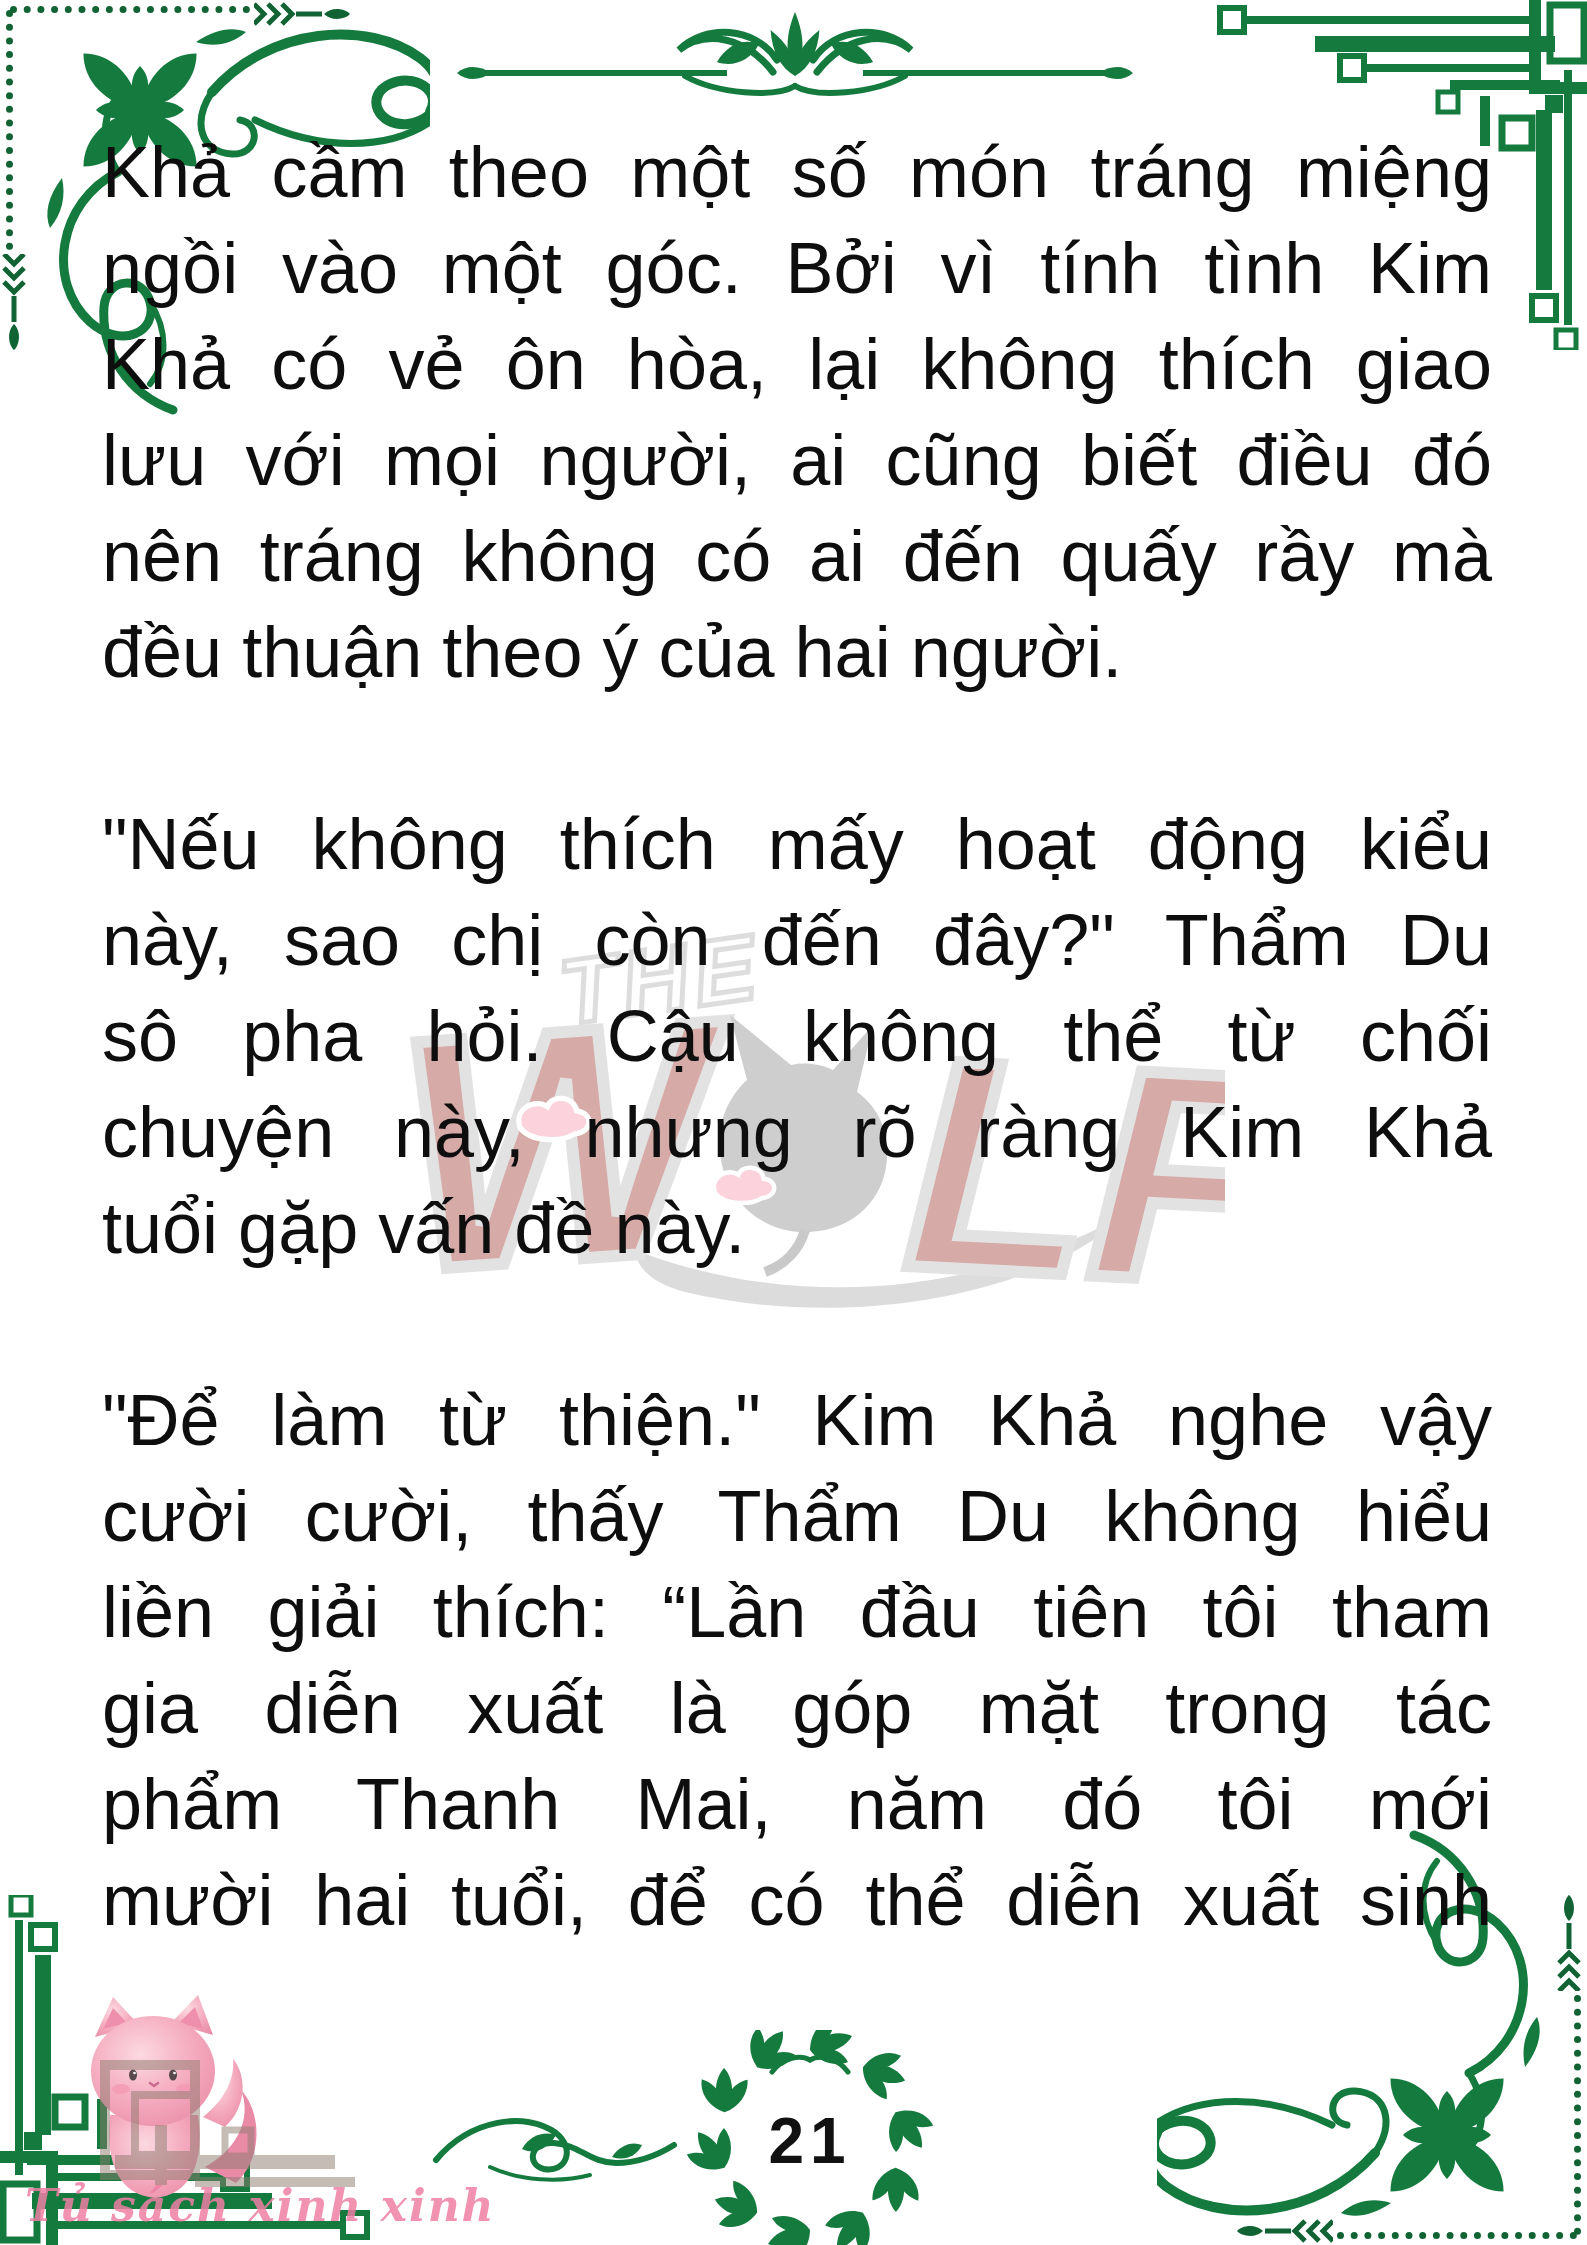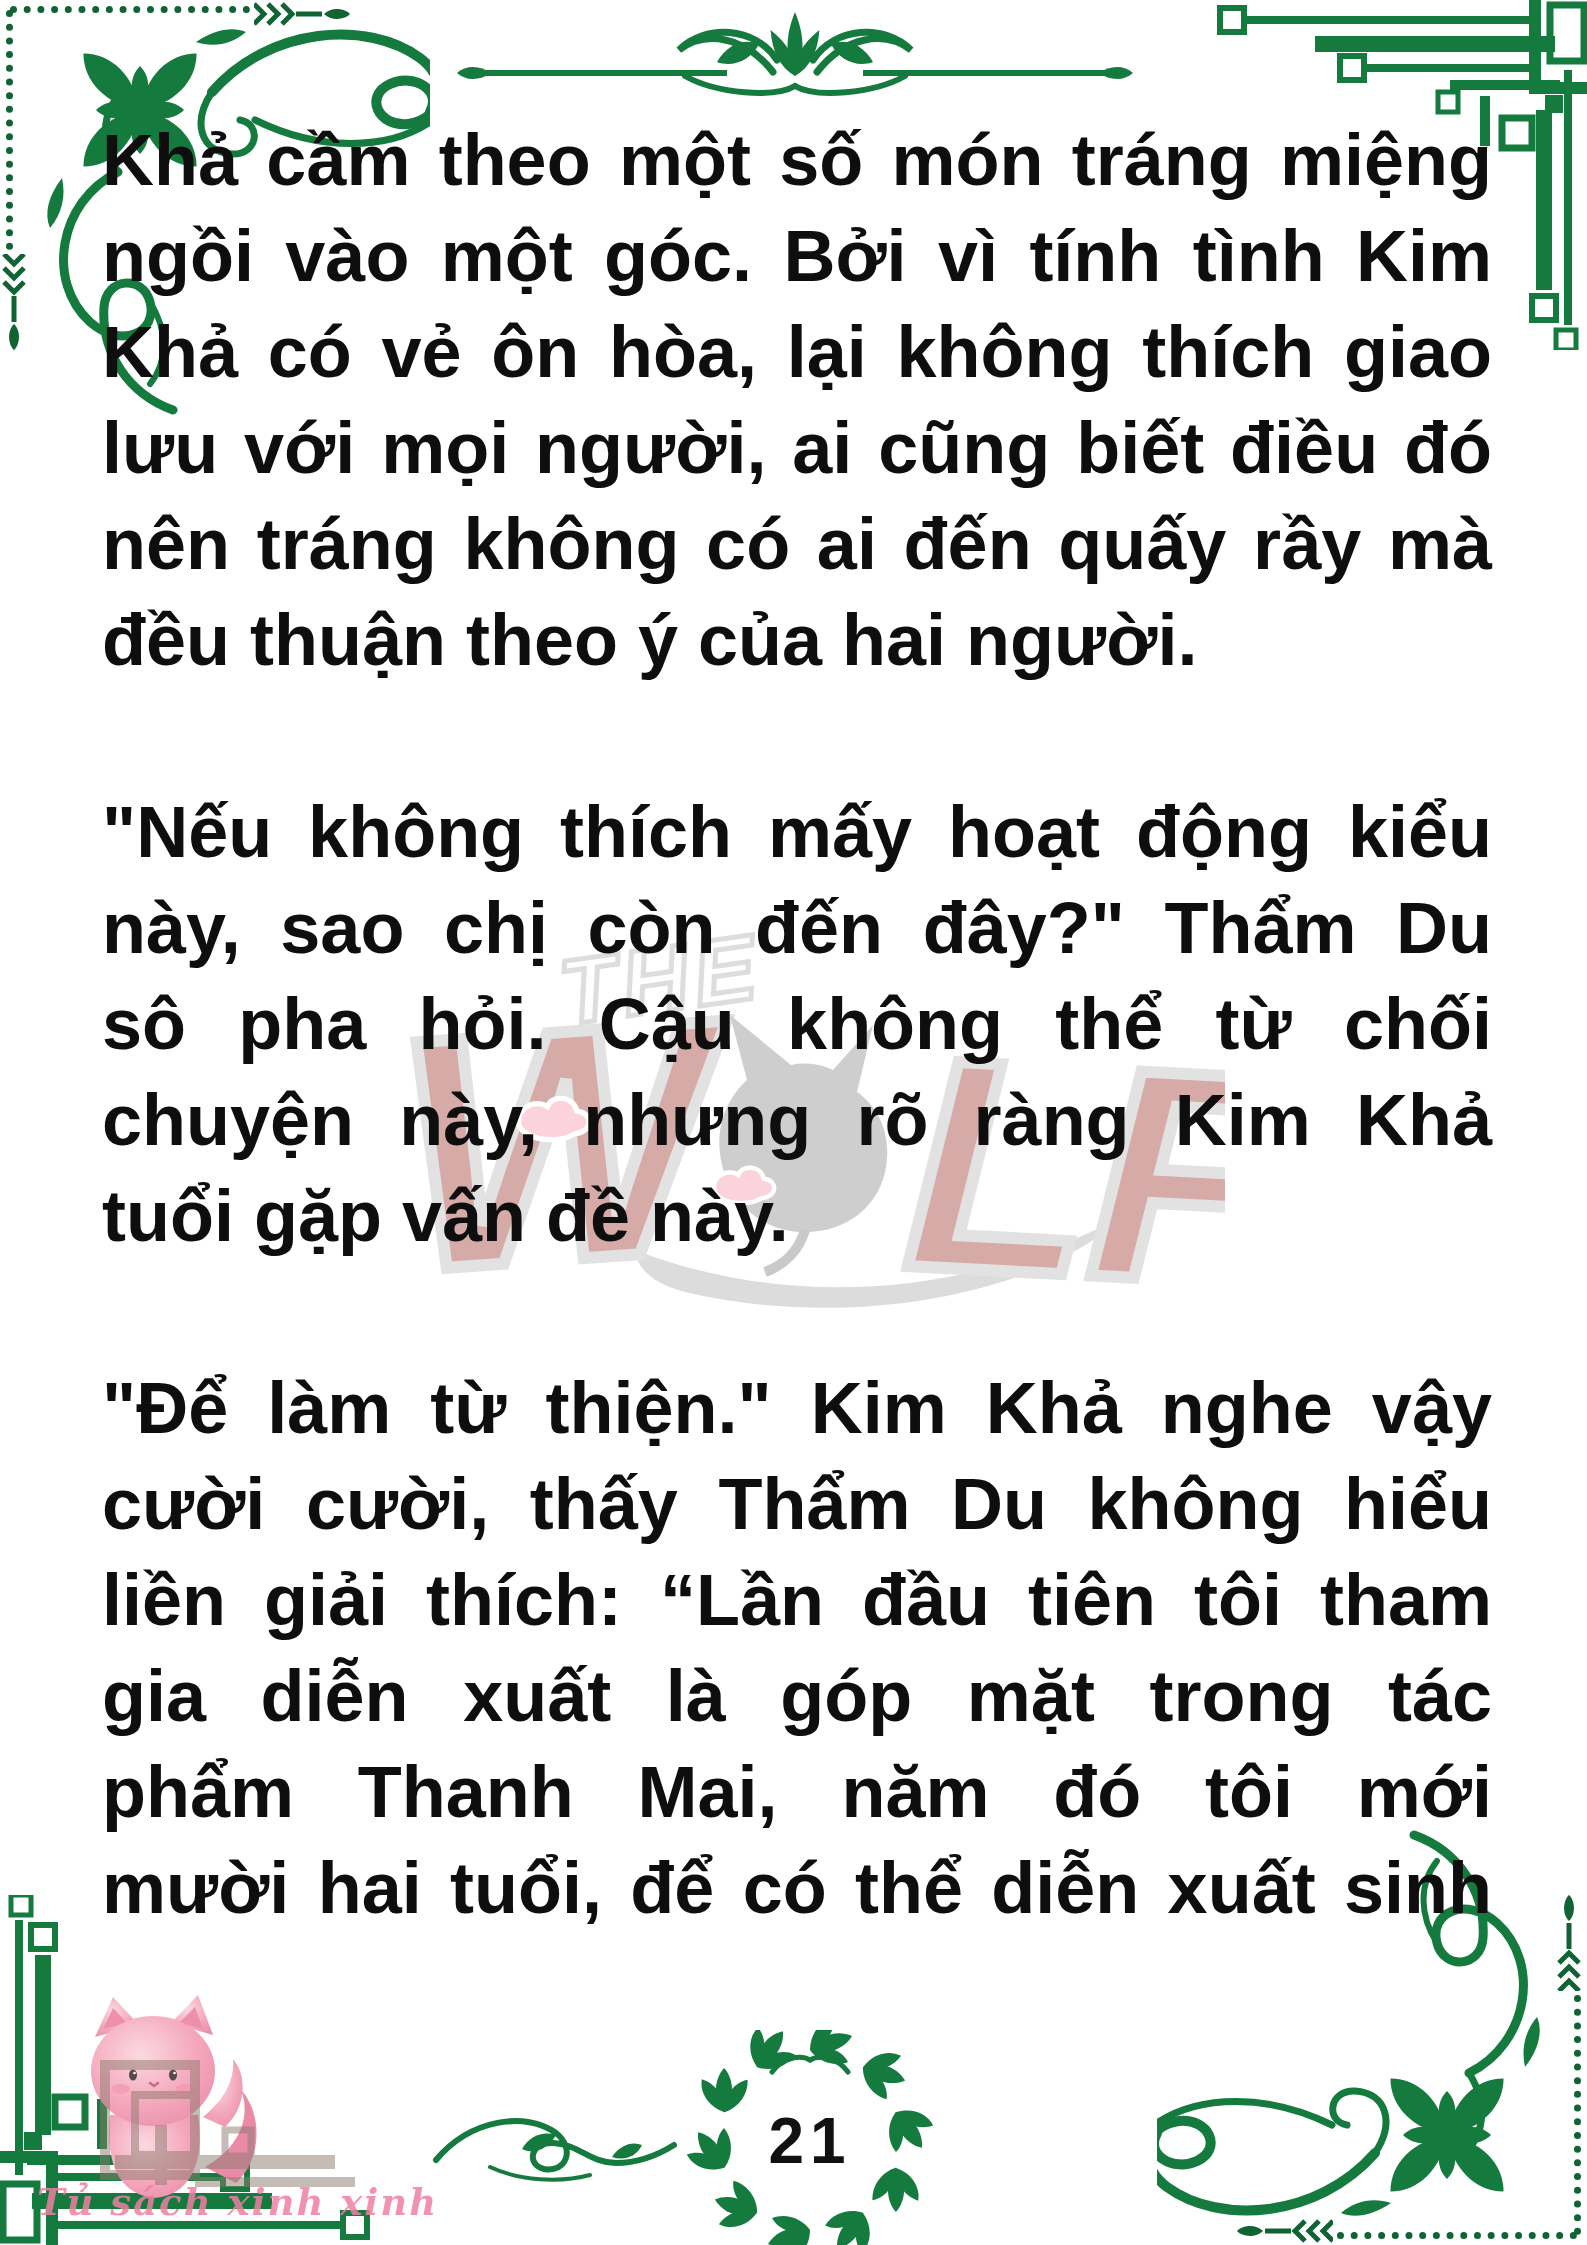--- a/index.html
+++ b/index.html
@@ -27,31 +27,31 @@
   
   .orn{position:absolute;pointer-events:none;}
   .g-f{fill:var(--green);}
   .g-s{stroke:var(--green);fill:none;}
   .mirror{transform:scale(-1,-1);}
   
   .text-block{
     position:absolute;left:102px;top:112px;width:1390px;z-index:3;
     color:var(--ink);font-size:72px;line-height:96px;font-weight:400;
   }
-  .para{margin:0 0 96px 0;font-weight:bold;}
+  .para{margin:12px 0 96px 0;}
   .line{text-align:justify;text-align-last:justify;}
   .line.last{text-align-last:left;}
   
   .watermark{position:absolute;left:385px;top:920px;z-index:1;opacity:.45;}
   .wm-letter{font-family:"Liberation Sans",sans-serif;font-weight:bold;font-style:italic;}
   
   .imprint{
     position:absolute;left:25px;top:2180px;z-index:6;
     font-family:"DejaVu Serif", serif;font-style:italic;font-weight:bold;
-    color:var(--pink-deep);font-size:37px;letter-spacing:2px;opacity:.85;margin-left:12px;
+    color:var(--pink-deep);font-size:44px;letter-spacing:2px;opacity:.85;
   }
   .wreath-num{font-family:"Liberation Sans",sans-serif;font-weight:bold;}
 </style>
 </head>
 <body>
 
 <div class="page">
 
   <div class="dot-h" style="left:10px;top:6px;width:240px;"></div>
   <div class="dot-v" style="left:6px;top:10px;height:240px;"></div>

